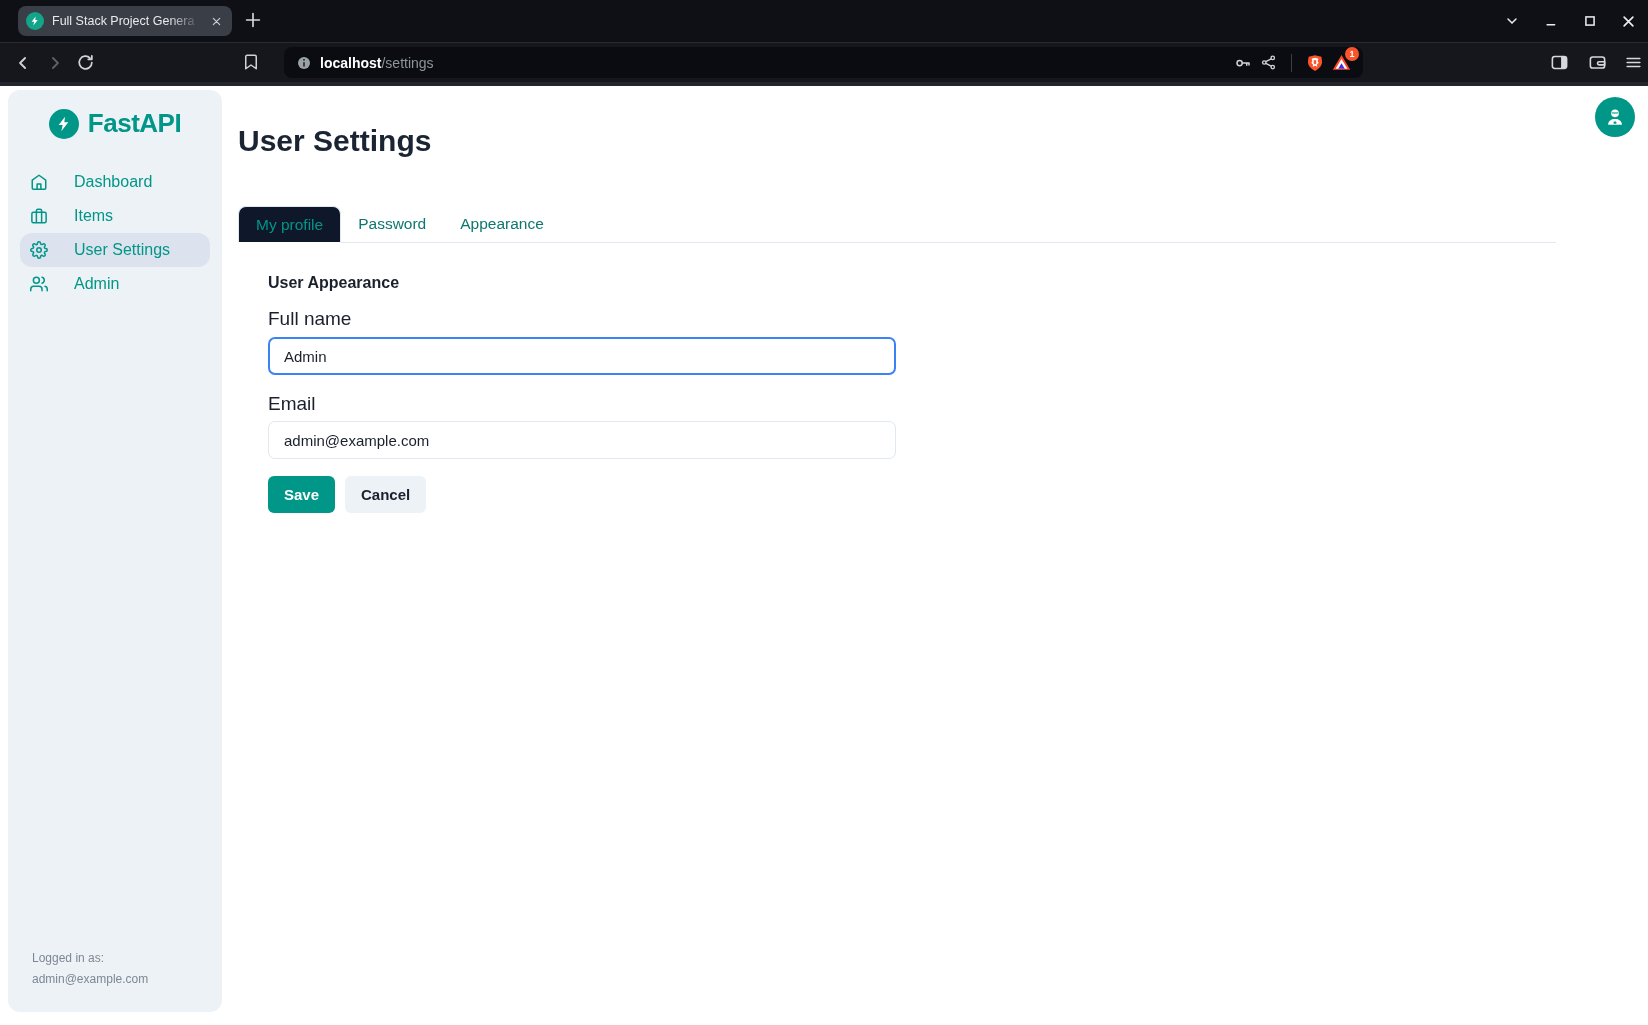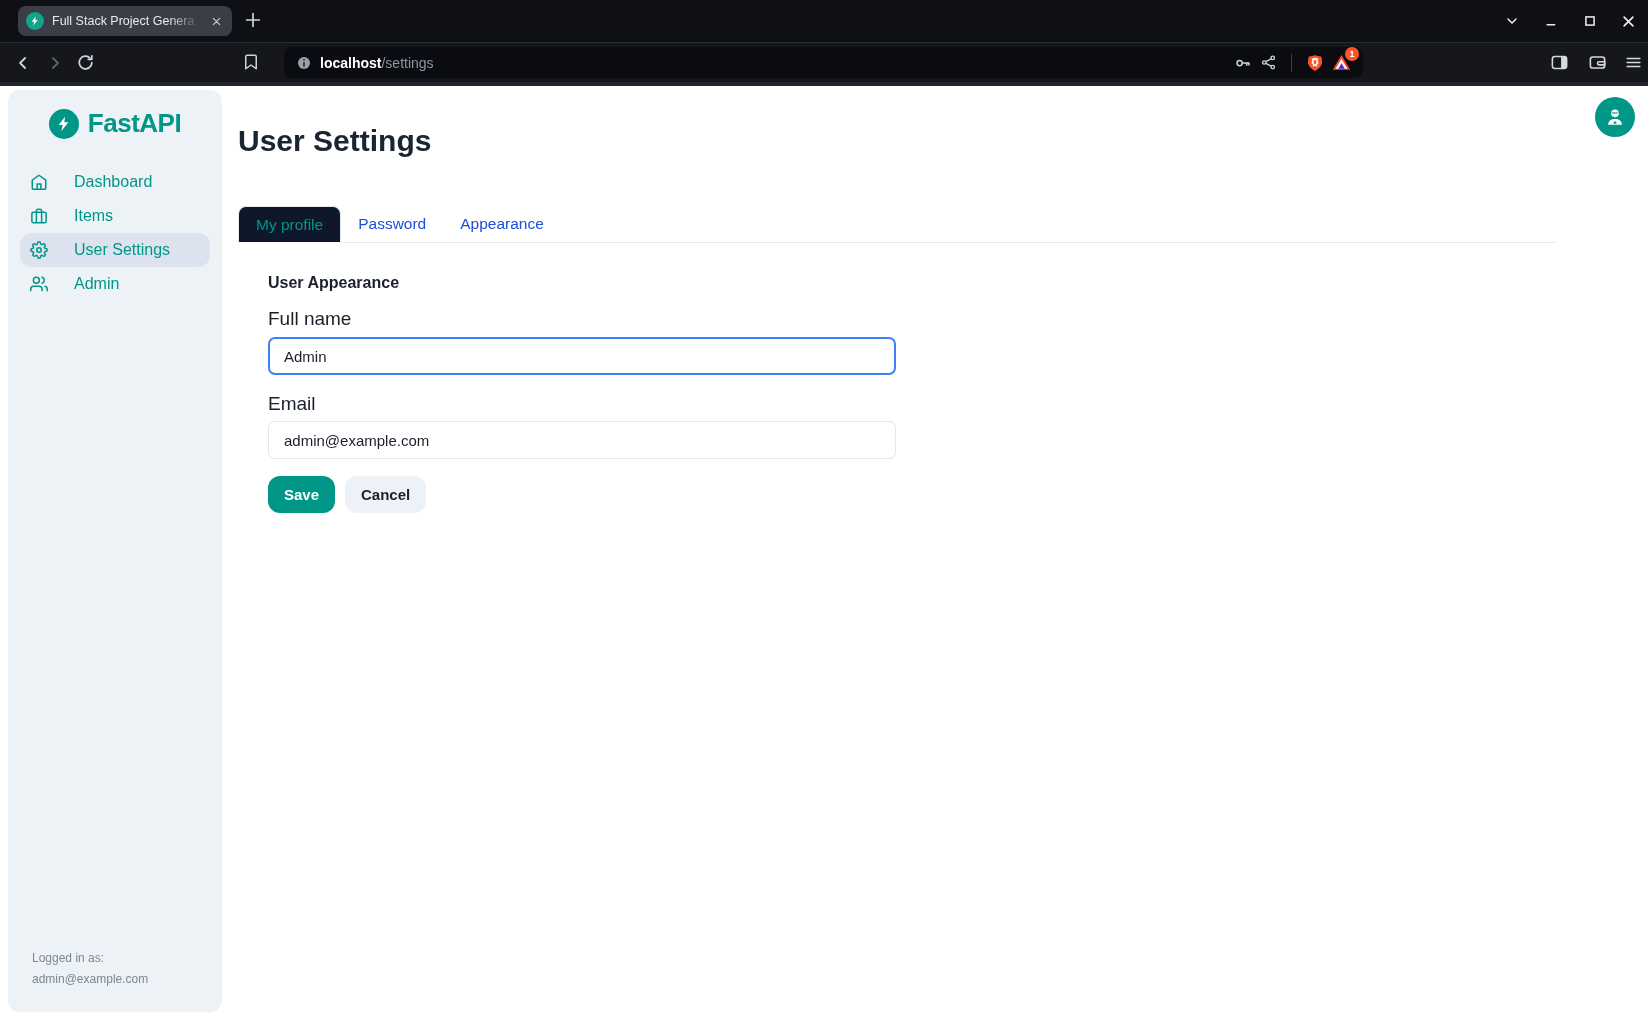--- a/index.html
+++ b/index.html
@@ -44,31 +44,31 @@
     color:#009688; font-size:16px; cursor:default; }
   .nav-item.active { background:#dde3ee; }
   .sidebar-footer { position:absolute; left:24px; bottom:22px; color:#7e8794; font-size:12px; line-height:21px; }
 
   
   .page-title { position:absolute; left:238px; top:124px; font-size:30px; font-weight:700; color:#1a2433; }
   .avatar-btn { position:absolute; left:1595px; top:97px; width:40px; height:40px; border-radius:50%;
     background:#009688; display:flex; align-items:center; justify-content:center; border:none; }
   .tabs { position:absolute; left:238px; top:206px; width:1318px; }
   .tab-list { display:flex; border-bottom:1px solid #e2e8f0; height:37px; }
-  .page-tab { padding:0 17px; display:flex; align-items:center; font-size:15.5px; color:#1d4ed8; cursor:default; }
+  .page-tab { padding:0 17px; display:flex; align-items:center; font-size:15.5px; color:#0f766e; cursor:default; }
   .page-tab.active { color:#009688; border:1px solid #e2e8f0; border-bottom:1px solid #ffffff;
     border-radius:8px 8px 0 0; margin-bottom:-1px; background:#0f172a; }
 
   .section-title { position:absolute; left:268px; top:274px; font-size:16px; font-weight:700; color:#1a202c; }
   .field-label { position:absolute; left:268px; font-size:19px; color:#1a202c; }
   .text-input { position:absolute; left:268px; width:628px; height:38px; border-radius:7px;
     font-size:15px; color:#1a202c; font-family:"Liberation Sans", sans-serif; background:#fff; outline:none; }
   .input-focused { border:2px solid #3b82f6; padding:0 14px; }
   .input-normal { border:1px solid #e2e8f0; padding:0 15px; }
-  .btn { position:absolute; top:476px; height:37px; border:none; border-radius:12px; font-size:15px;
+  .btn { position:absolute; top:476px; height:37px; border:none; border-radius:6px; font-size:15px;
     font-weight:700; font-family:"Liberation Sans", sans-serif; padding:0 16px; cursor:default; }
   .btn-save { left:268px; background:#009688; color:#ffffff; }
   .btn-cancel { left:345px; background:#edf2f7; color:#1a202c; }
 </style>
 </head>
 <body>
 
 <div class="tabbar">
   <div class="browser-tab">
     <span class="favicon">

